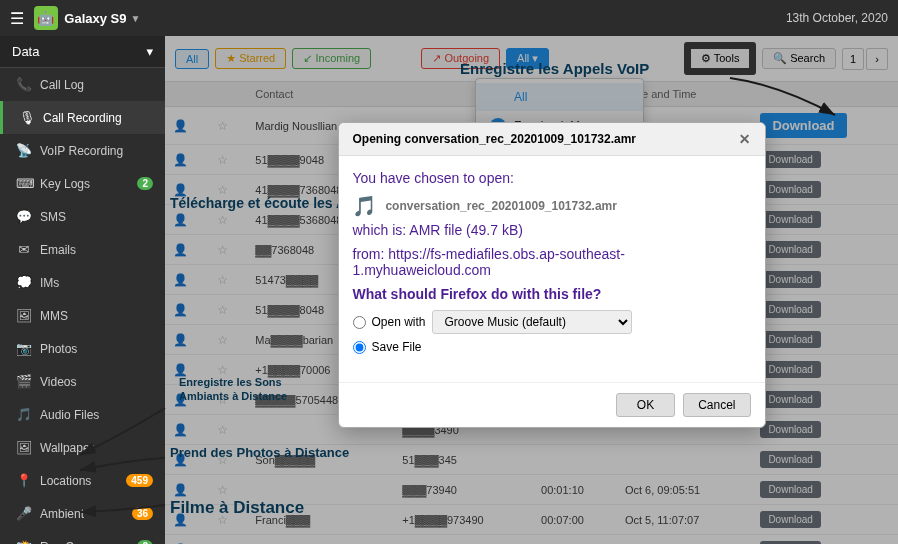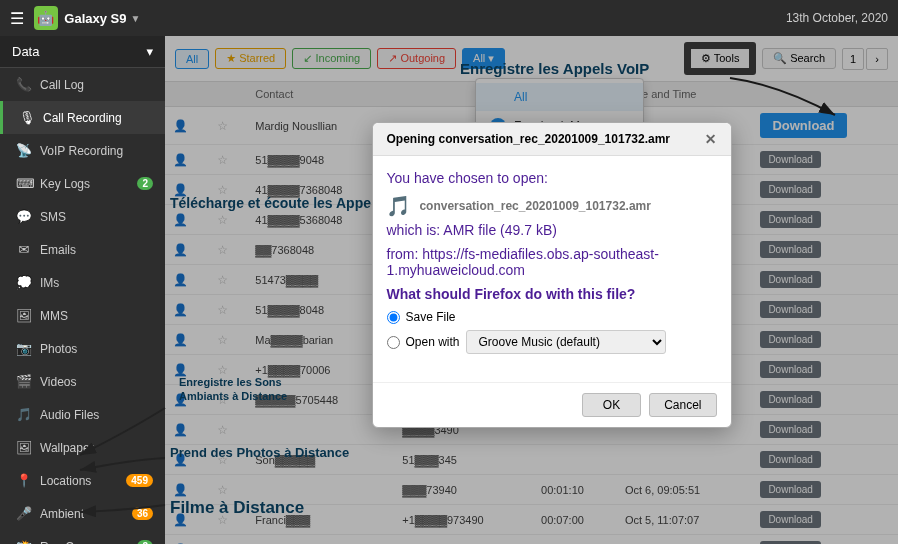--- a/index.html
+++ b/index.html
@@ -89,21 +89,21 @@
       border: 1px solid #ccc;
       border-radius: 3px;
       font-size: 11px;
       cursor: pointer;
       background: #f9f9f9;
       color: #555;
     }
     .filter-btn.active { background: #e8f4fd; border-color: #2196F3; color: #2196F3; }
     .filter-btn.starred { color: #f0a800; border-color: #f0a800; }
     .filter-btn.incoming { color: #4CAF50; border-color: #4CAF50; }
-    .filter-btn.outgoing { color: #f44336; border-color: #f44336; }
+    .filter-btn.outgoing { color: #f44336; border-color: #f44336; margin-left: 44px; }
     .filter-btn.all-active { background: #2196F3; color: #fff; border-color: #2196F3; }
 
     .filter-right { margin-left: auto; display: flex; gap: 6px; align-items: center; }
     .tools-btn {
       padding: 3px 10px;
       border: 7px solid #404040;
       border-radius: 3px;
       font-size: 11px;
       cursor: pointer;
       background: #f9f9f9;
@@ -195,21 +195,21 @@
       z-index: 20;
       display: flex;
       align-items: center;
       justify-content: center;
     }
     .dialog {
       background: #fff;
       border: 1px solid #aaa;
       border-radius: 6px;
       box-shadow: 0 6px 24px rgba(0,0,0,0.3);
-      width: 360px;
+      width: 428px;
       padding: 0;
       position: relative;
       margin-top: -30px;
       margin-left: 40px;
     }
     .dialog-title {
       background: #f0f0f0;
       padding: 8px 14px;
       font-size: 12px;
       font-weight: bold;
@@ -582,29 +582,29 @@
         <p>You have chosen to open:</p>
         <div class="file-row">
           <span class="file-icon">🎵</span>
           <span class="file-name">conversation_rec_20201009_101732.amr</span>
         </div>
         <p class="file-info">which is: AMR file (49.7 kB)</p>
         <p class="file-source">from: https://fs-mediafiles.obs.ap-southeast-1.myhuaweicloud.com</p>
         <p class="action-label">What should Firefox do with this file?</p>
         <div class="radio-group">
           <div class="radio-row">
-            <input type="radio" name="action" checked="" style="">
-            <label>Save File</label>
-          </div>
-          <div class="radio-row">
             <input type="radio" name="action" style="">
             <label>Open with</label>
             <select class="app-select">
               <option>Groove Music (default)</option>
             </select>
+          </div>
+          <div class="radio-row">
+            <input type="radio" name="action" checked="" style="">
+            <label>Save File</label>
           </div>
         </div>
       </div>
       <div class="dialog-footer">
         <button class="btn-ok">OK</button>
         <button class="btn-cancel">Cancel</button>
       </div>
     </div>
   </div>
 </div>

